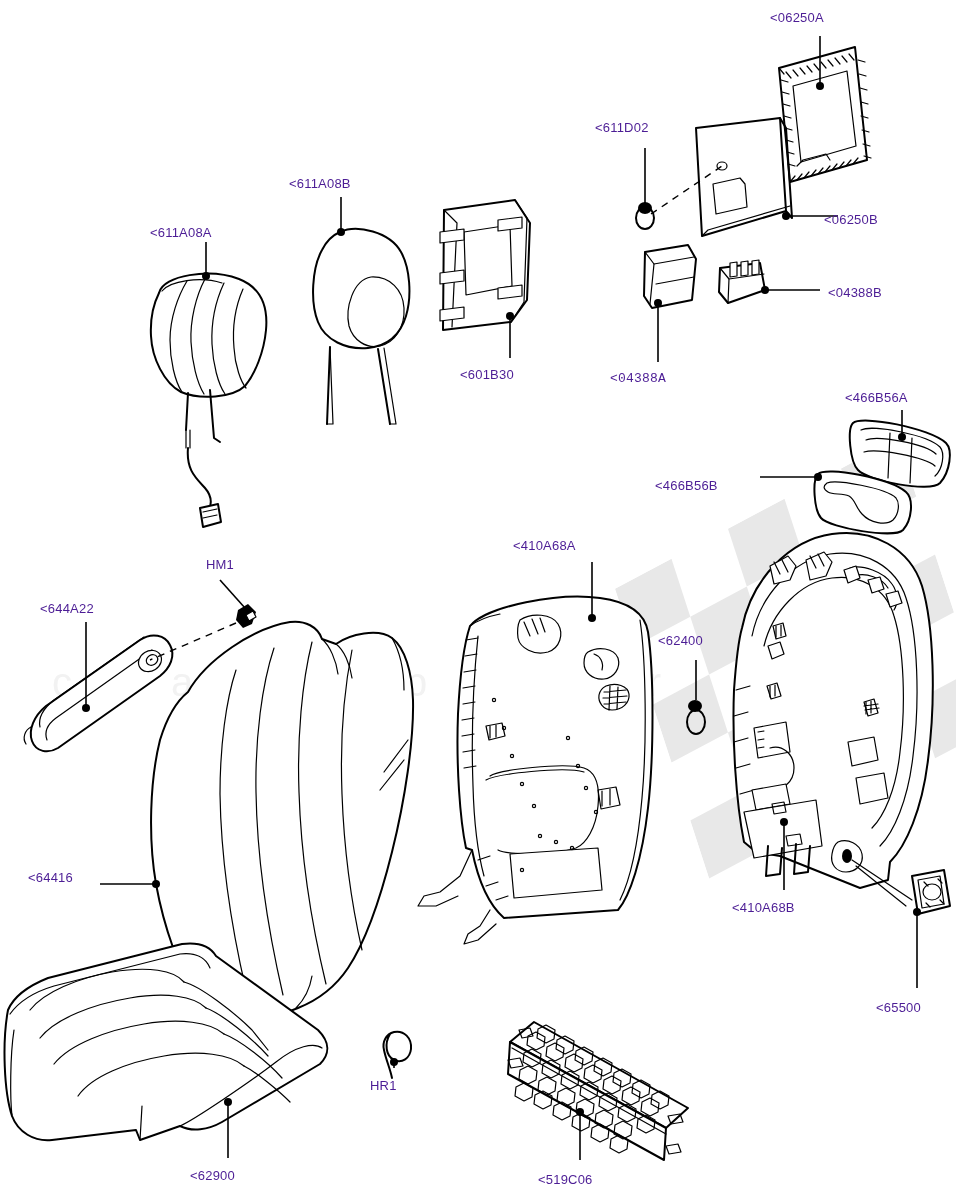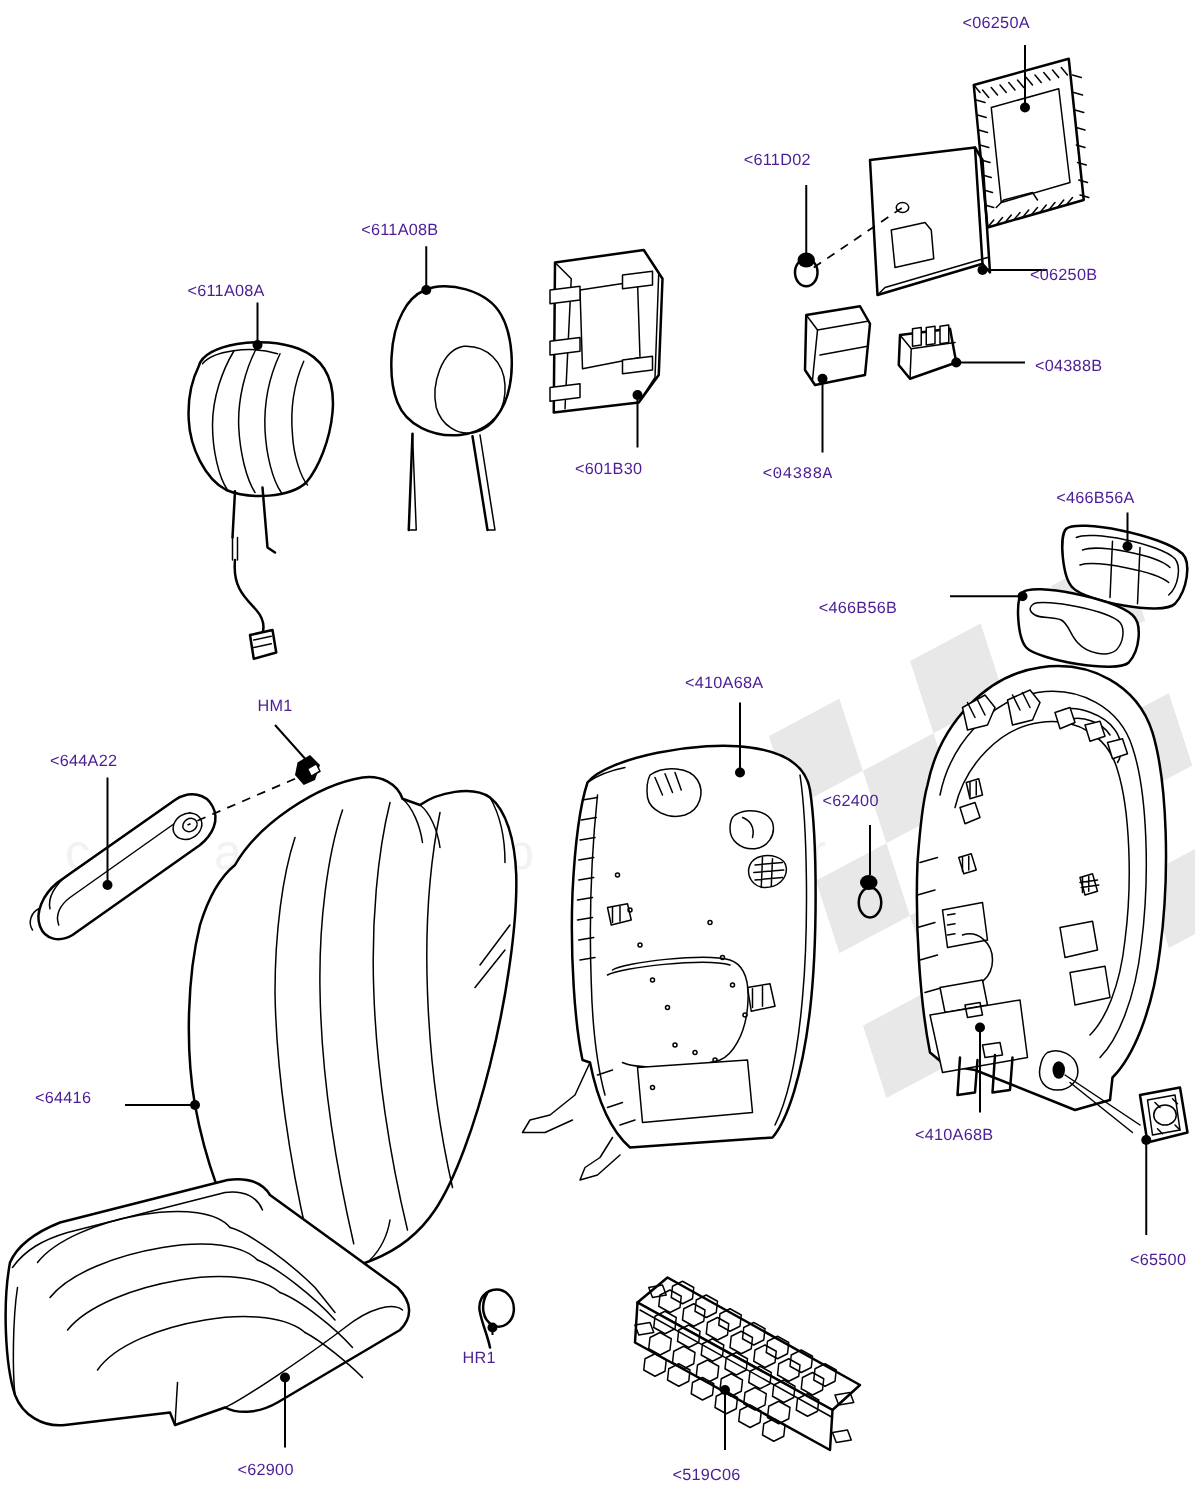--- a/index.html
+++ b/index.html
@@ -464,25 +464,25 @@
     <div class="label" style="left:770px; top:10px;">&lt;06250A</div>
     <div class="label" style="left:595px; top:120px;">&lt;611D02</div>
     <div class="label" style="left:824px; top:212px;">&lt;06250B</div>
     <div class="label" style="left:289px; top:176px;">&lt;611A08B</div>
     <div class="label" style="left:150px; top:225px;">&lt;611A08A</div>
     <div class="label" style="left:828px; top:285px;">&lt;04388B</div>
     <div class="label" style="left:460px; top:367px;text-align:center;">&lt;601B30</div>
     <div class="label" style="left:610px; top:371px;font-family:Liberation Mono, monospace;">&lt;04388A</div>
     <div class="label" style="left:845px; top:390px;">&lt;466B56A</div>
     <div class="label" style="left:655px; top:478px;">&lt;466B56B</div>
-    <div class="label" style="left:548px; top:538px;">&lt;410A68A</div>
+    <div class="label" style="left:513px; top:538px;">&lt;410A68A</div>
     <div class="label" style="left:206px; top:557px;">HM1</div>
     <div class="label" style="left:40px;  top:601px;">&lt;644A22</div>
     <div class="label" style="left:658px; top:633px;">&lt;62400</div>
     <div class="label" style="left:28px;  top:870px;">&lt;64416</div>
     <div class="label" style="left:732px; top:900px;">&lt;410A68B</div>
-    <div class="label" style="left:904px; top:1000px;">&lt;65500</div>
+    <div class="label" style="left:876px; top:1000px;">&lt;65500</div>
     <div class="label" style="left:370px; top:1078px;">HR1</div>
     <div class="label" style="left:190px; top:1168px;">&lt;62900</div>
     <div class="label" style="left:538px; top:1172px;">&lt;519C06</div>
   </div>
 
 </div>
 
 </body></html>

